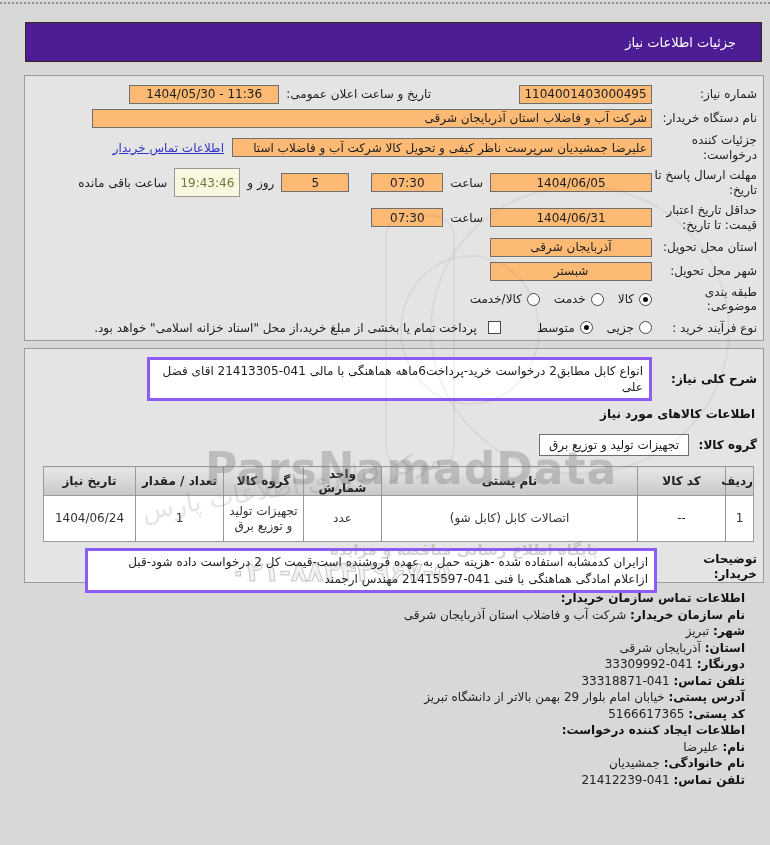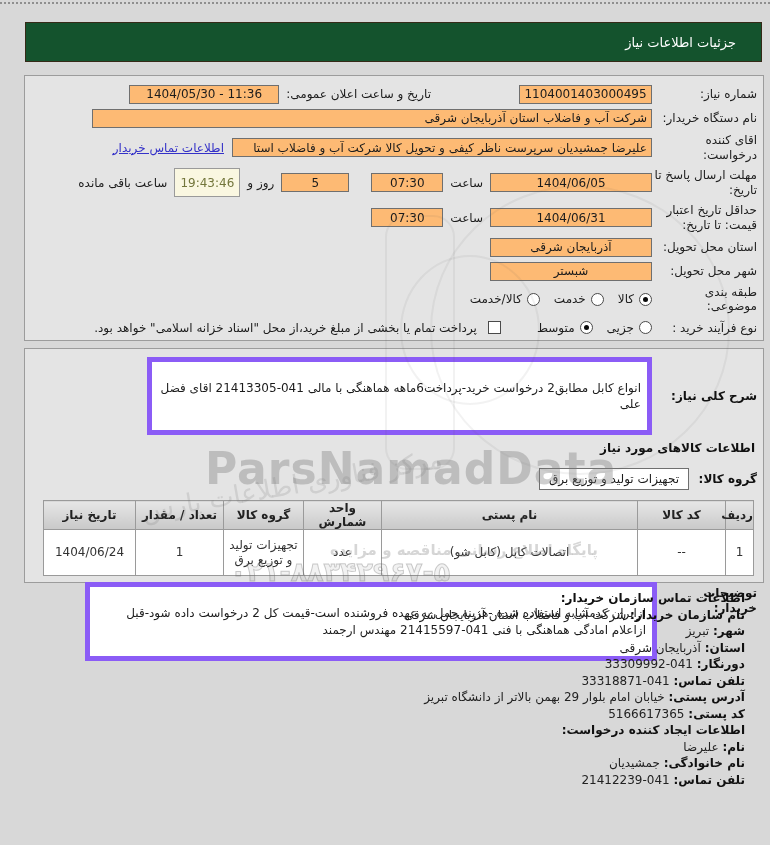--- a/index.html
+++ b/index.html
@@ -10,21 +10,21 @@
     font-family: "DejaVu Sans", "Liberation Sans", sans-serif;
     font-size: 12px;
     color: #1c1c1c;
     direction: rtl;
     position: relative;
     overflow: hidden;
   }
   .dotted-top { position: absolute; top: 2px; left: 0; right: 0; border-top: 2px dotted #8f8f8f; }
   .title-bar {
     position: absolute; top: 22px; right: 8px; left: 25px; height: 40px;
-    background: #14532d; border: 1px solid #352a18;
+    background: #4c1d95; border: 1px solid #352a18;
     color: #ffffff; display: flex; align-items: center; justify-content: flex-start;
     padding-right: 25px; font-size: 13px;
   }
   .panel {
     position: absolute; right: 6px; left: 24px;
     background: #e4e4e4; border: 1px solid #9c9c9c;
     padding: 8px 6px 4px 6px;
   }
   .panel1 { top: 75px; height: 266px; }
   .panel2 { top: 348px; height: 235px; }
@@ -50,21 +50,21 @@
   a.contact-link { color: #3431c8; text-decoration: underline; margin-right: 8px; white-space: nowrap; cursor: pointer; }
   .radio {
     width: 13px; height: 13px; border-radius: 50%; background: #fff;
     border: 1px solid #4a4a4a; display: inline-block; position: relative; flex: 0 0 13px;
   }
   .radio.checked::after { content: ""; position: absolute; inset: 3px; background: #0a0a0a; border-radius: 50%; }
   .checkbox { width: 13px; height: 13px; background: #fff; border: 1px solid #4a4a4a; display: inline-block; flex: 0 0 13px; }
   .opt { display: inline-flex; align-items: center; gap: 5px; margin-left: 14px; white-space: nowrap; }
   .note-text { margin-right: 6px; white-space: nowrap; }
   .descbox {
-    background: #fff; border: 5px solid #8b5cf6; padding: 18px 6px; line-height: 1.35;
+    background: #fff; border: 3px solid #8b5cf6; padding: 3px 6px; line-height: 1.35;
   }
   .desc-w { width: 505px; }
   .notes-w { width: 572px; min-height: 40px; }
   .section-title { font-weight: bold; color: #111; margin: 6px 2px 0 0; }
   .group-box {
     background: #fff; border: 1px solid #6f6f6f; width: 150px; height: 22px;
     display: flex; align-items: center; justify-content: center; white-space: nowrap;
   }
   .lbl.short { width: 68px; flex: 0 0 68px; }
   table.goods {
@@ -119,21 +119,21 @@
     <div class="gap90 mid-lbl">تاریخ و ساعت اعلان عمومی:</div>
     <input class="in ltr center w150" readonly="" value="1404/05/30 - 11:36" style="">
   </div>
 
   <div class="row">
     <div class="lbl">نام دستگاه خریدار:</div>
     <input class="in w560" readonly="" value="شرکت آب و فاضلاب استان آذربایجان شرقی" style="">
   </div>
 
   <div class="row tall">
-    <div class="lbl">اقای کننده درخواست:</div>
+    <div class="lbl">جزئیات کننده درخواست:</div>
     <input class="in w420" readonly="" value="علیرضا جمشیدیان سرپرست ناظر کیفی و تحویل کالا شرکت آب و فاضلاب استا" style="">
     <a class="contact-link">اطلاعات تماس خریدار</a>
   </div>
 
   <div class="row tall">
     <div class="lbl">مهلت ارسال پاسخ تا تاریخ:</div>
     <input class="in ltr center w162" readonly="" value="1404/06/05" style="">
     <span class="mid-lbl">ساعت</span>
     <input class="in ltr center w72" readonly="" value="07:30" style="">
     <input class="in ltr center w68 gap22" readonly="" value="5" style="">

